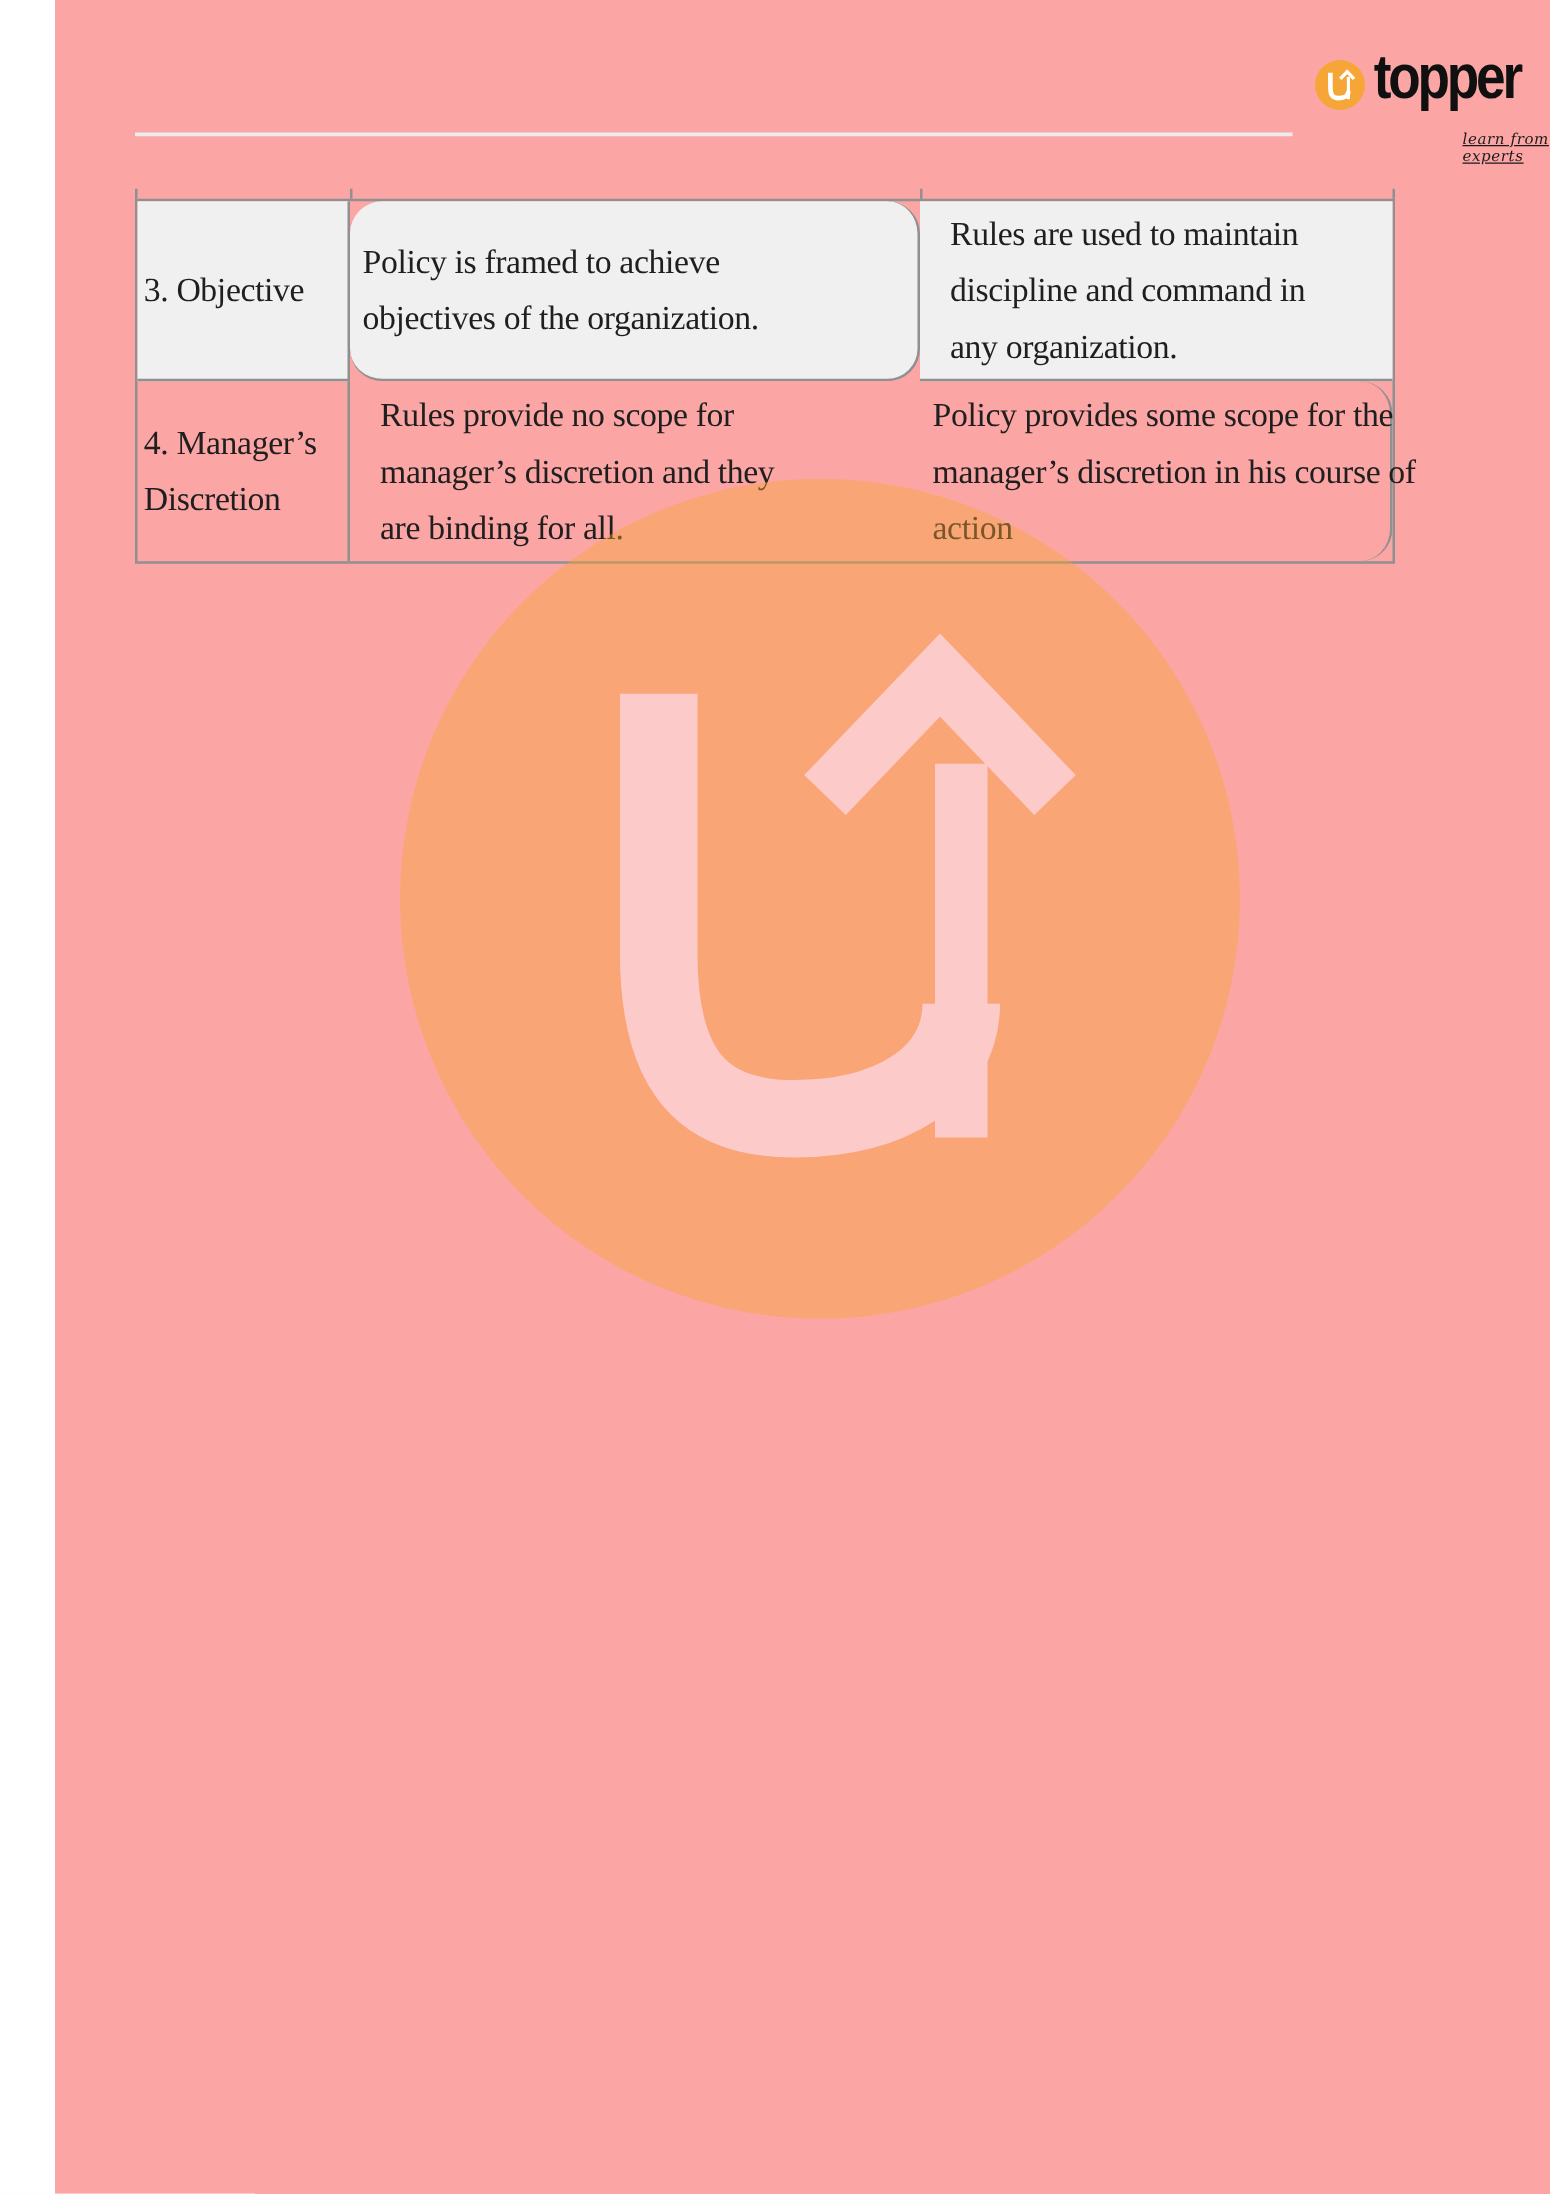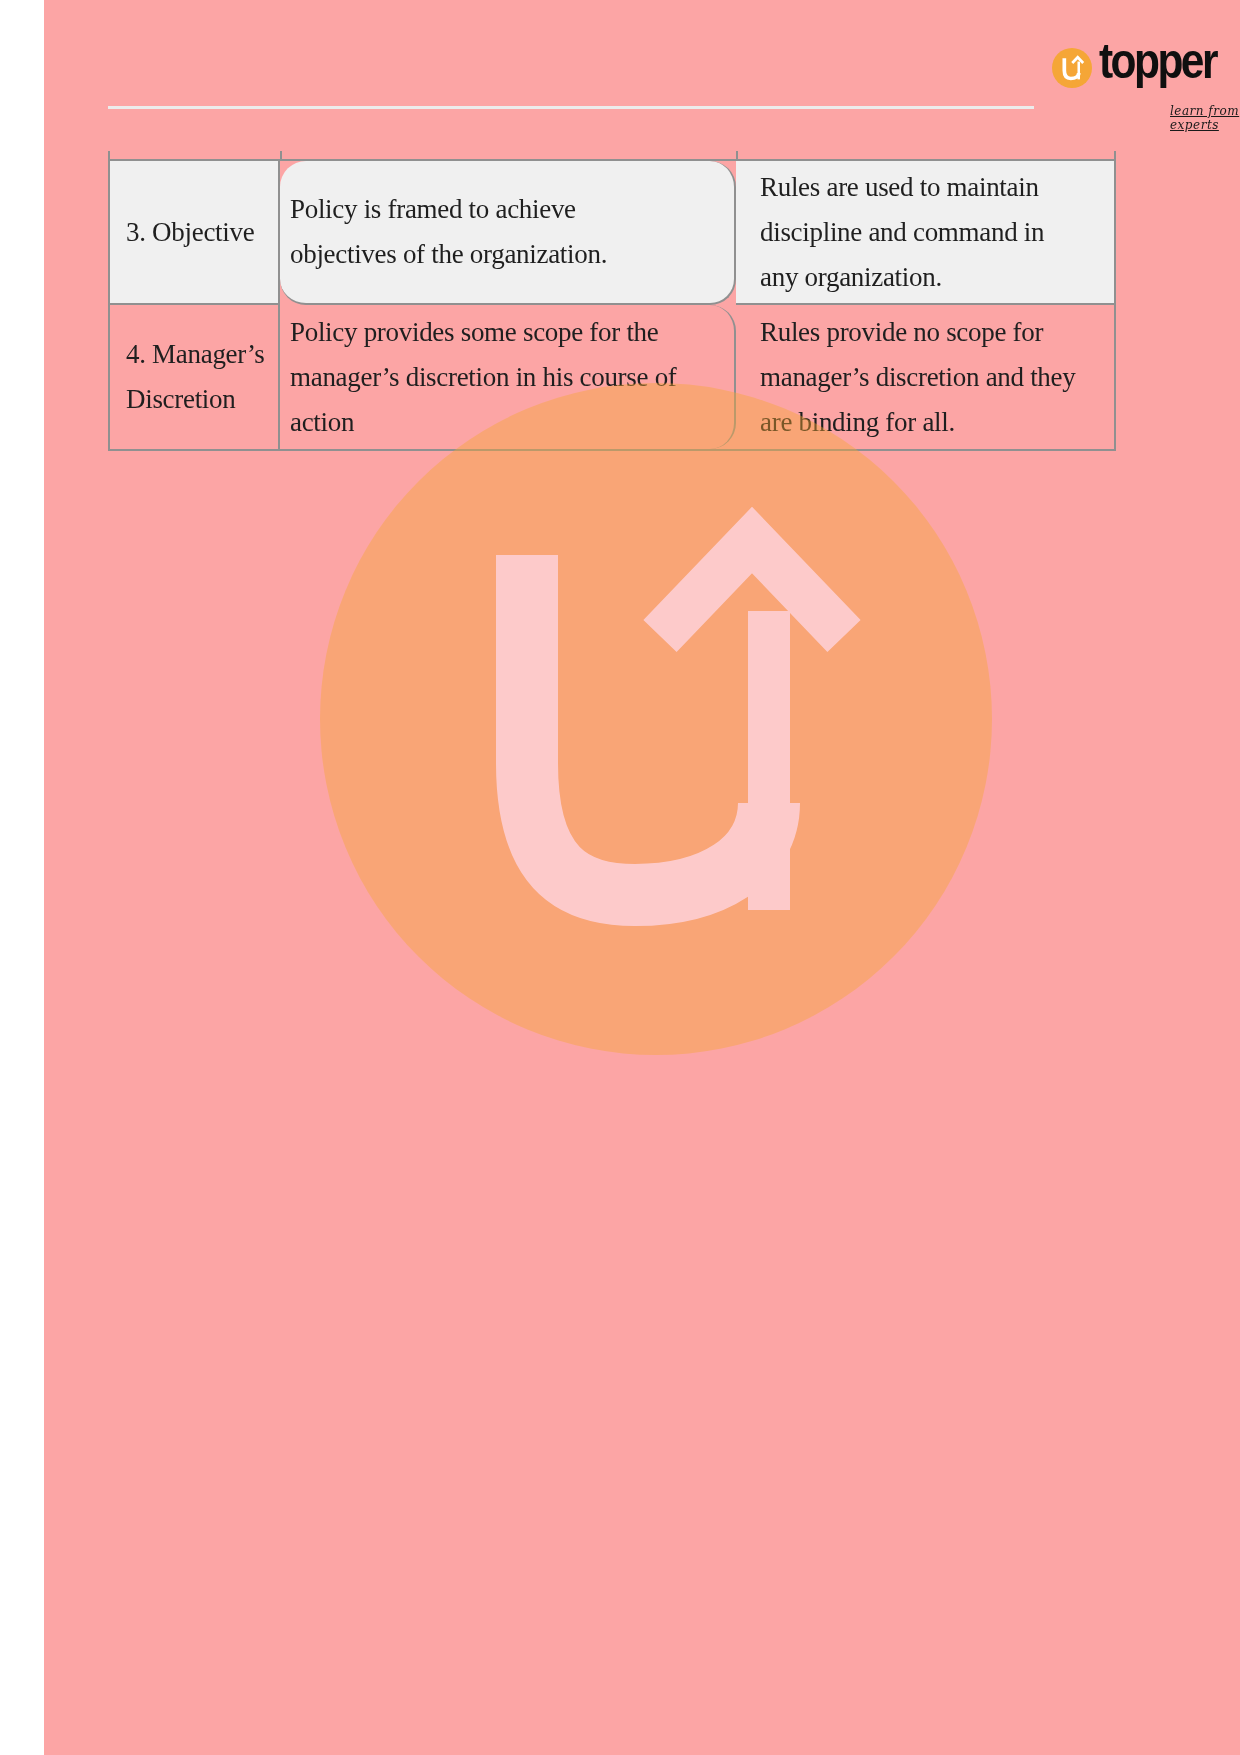--- a/index.html
+++ b/index.html
@@ -42,21 +42,21 @@
     display:grid;
     grid-template-columns:170px 456px 378px;
     grid-template-rows:144px 144px;
   }
   .cell {
     display:flex; flex-direction:column; justify-content:center;
     box-sizing:border-box;
     color:#1f1f1f; font-size:27px; line-height:45px; letter-spacing:-0.3px;
   }
   .cell .lines { white-space:pre; }
-  .c1 { padding-left:16px; border-right:2px solid #909090; }
+  .c1 { padding-left:5px; border-right:2px solid #909090; }
   .c2 { padding-left:10px; border-right:2px solid #909090;border-radius:26px; }
   .c3 { padding-left:24px; }
   .r1 { border-bottom:2px solid #909090; background:#f0f0f0; }
 
   
   .watermark {
     position:absolute; left:276px; top:383px; width:672px; height:672px;
     opacity:.42; z-index:5; pointer-events:none;
   }
 </style>
@@ -94,29 +94,29 @@
       <div class="cell c3 r1">
         <div class="lines">Rules are used to maintain
 discipline and command in
 any organization.</div>
       </div>
 
       <div class="cell c1 r2">
         <div class="lines">4. Manager’s
 Discretion</div>
       </div>
+      <div class="cell c3 r2">
+        <div class="lines">Rules provide no scope for
+manager’s discretion and they
+are binding for all.</div>
+      </div>
       <div class="cell c2 r2">
         <div class="lines">Policy provides some scope for the
 manager’s discretion in his course of
 action</div>
-      </div>
-      <div class="cell c3 r2">
-        <div class="lines">Rules provide no scope for
-manager’s discretion and they
-are binding for all.</div>
       </div>
     </div>
   </div>
 
   <svg class="watermark" viewBox="0 0 672 672" aria-hidden="true">
     <circle cx="336" cy="336" r="336" fill="#f6a636"></circle>
     <path d="M207,172 L207,380 C207,485 252,512 315,512 C392,512 449,478 449,420" fill="none" stroke="#ffffff" stroke-width="62"></path>
     <path d="M449,527 L449,228" fill="none" stroke="#ffffff" stroke-width="42"></path>
     <path d="M340,253 L432,157 L524,253" fill="none" stroke="#ffffff" stroke-width="46" stroke-linejoin="miter"></path>
   </svg>

